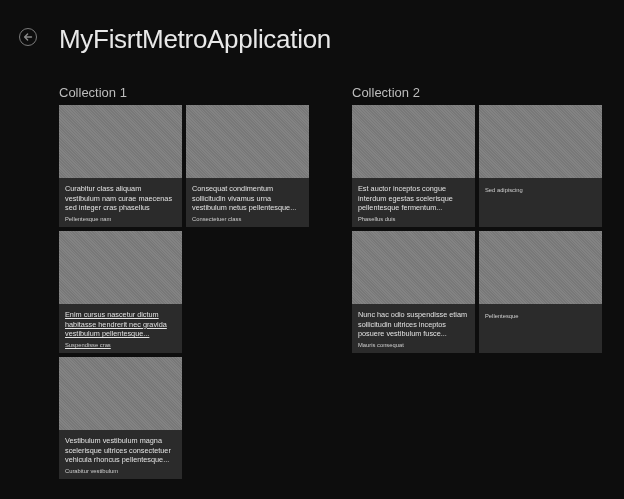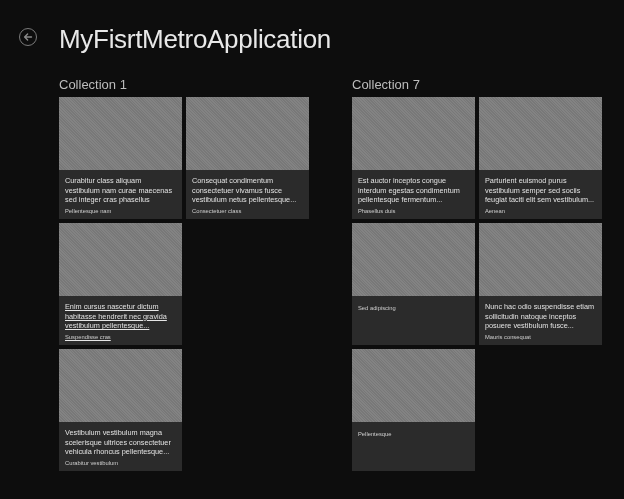--- a/index.html
+++ b/index.html
@@ -38,21 +38,21 @@
       top: 22px;
       font-size: 26px;
       font-weight: 300;
       color: #e8e8e8;
       letter-spacing: -0.3px;
       line-height: 34px;
       white-space: nowrap;
     }
     .group {
       position: absolute;
-      top: 76px;
+      top: 84px;
     }
     .group-header {
       font-size: 13px;
       color: #bdbdbd;
       height: 17px;
       line-height: 17px;
       margin-bottom: 4px;
       cursor: pointer;
       white-space: nowrap;
     }
@@ -118,21 +118,21 @@
       <div class="tile" style="grid-column:1;grid-row:1;">
         <div class="tile-image"></div>
         <div class="tile-text">
           <div class="tile-title">Curabitur class aliquam vestibulum nam curae maecenas sed integer cras phasellus suspendisse...</div>
           <div class="tile-subtitle">Pellentesque nam</div>
         </div>
       </div>
       <div class="tile" style="grid-column:2;grid-row:1;">
         <div class="tile-image"></div>
         <div class="tile-text">
-          <div class="tile-title">Consequat condimentum consectetuer vivamus fusce vestibulum netus pellentesque...</div>
+          <div class="tile-title">Consequat condimentum sollicitudin vivamus urna vestibulum netus pellentesque...</div>
           <div class="tile-subtitle">Consectetuer class</div>
         </div>
       </div>
       <div class="tile" style="grid-column:1;grid-row:2;text-decoration:underline;">
         <div class="tile-image"></div>
         <div class="tile-text">
           <div class="tile-title">Enim cursus nascetur dictum habitasse hendrerit nec gravida vestibulum pellentesque...</div>
           <div class="tile-subtitle">Suspendisse cras</div>
         </div>
       </div>
@@ -140,46 +140,39 @@
         <div class="tile-image"></div>
         <div class="tile-text">
           <div class="tile-title">Vestibulum vestibulum magna scelerisque ultrices consectetuer vehicula rhoncus pellentesque...</div>
           <div class="tile-subtitle">Curabitur vestibulum</div>
         </div>
       </div>
     </div>
   </div>
 
   <div class="group" style="left:352px;">
-    <div class="group-header">Collection 7</div>
+    <div class="group-header">Collection 2</div>
     <div class="grid">
       <div class="tile">
         <div class="tile-image"></div>
         <div class="tile-text">
-          <div class="tile-title">Est auctor inceptos congue interdum egestas condimentum pellentesque fermentum...</div>
+          <div class="tile-title">Est auctor inceptos congue interdum egestas scelerisque pellentesque fermentum...</div>
           <div class="tile-subtitle">Phasellus duis</div>
-        </div>
-      </div>
-      <div class="tile">
-        <div class="tile-image"></div>
-        <div class="tile-text">
-          <div class="tile-title">Parturient euismod purus vestibulum semper sed sociis feugiat taciti elit sem vestibulum...</div>
-          <div class="tile-subtitle">Aenean</div>
         </div>
       </div>
       <div class="tile">
         <div class="tile-image"></div>
         <div class="tile-text">
           <div class="tile-subtitle">Sed adipiscing</div>
         </div>
       </div>
       <div class="tile">
         <div class="tile-image"></div>
         <div class="tile-text">
-          <div class="tile-title">Nunc hac odio suspendisse etiam sollicitudin natoque inceptos posuere vestibulum fusce...</div>
+          <div class="tile-title">Nunc hac odio suspendisse etiam sollicitudin ultrices inceptos posuere vestibulum fusce...</div>
           <div class="tile-subtitle">Mauris consequat</div>
         </div>
       </div>
       <div class="tile">
         <div class="tile-image"></div>
         <div class="tile-text">
           <div class="tile-subtitle">Pellentesque</div>
         </div>
       </div>
     </div>

